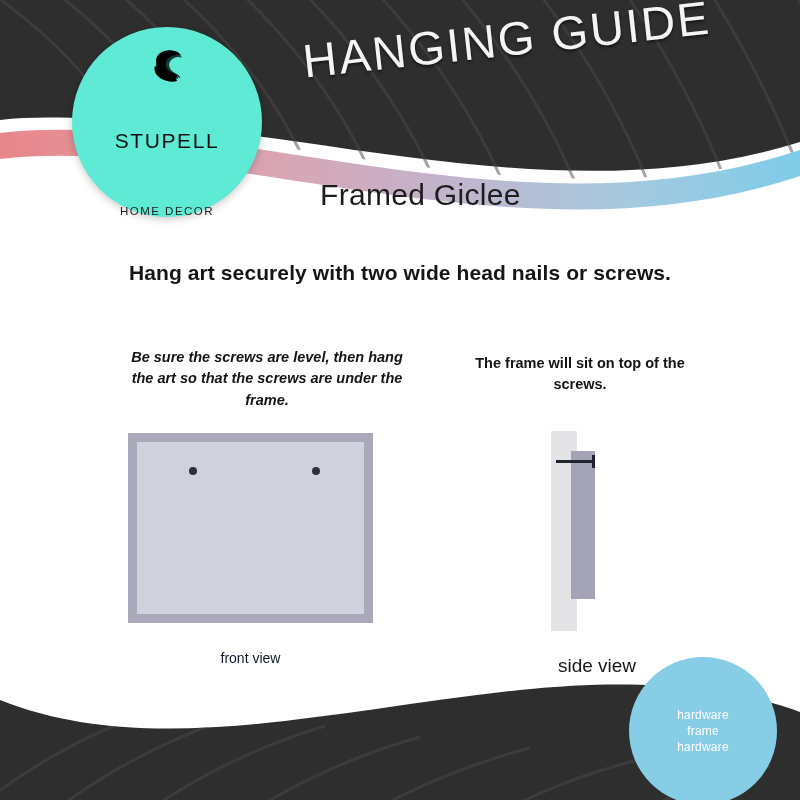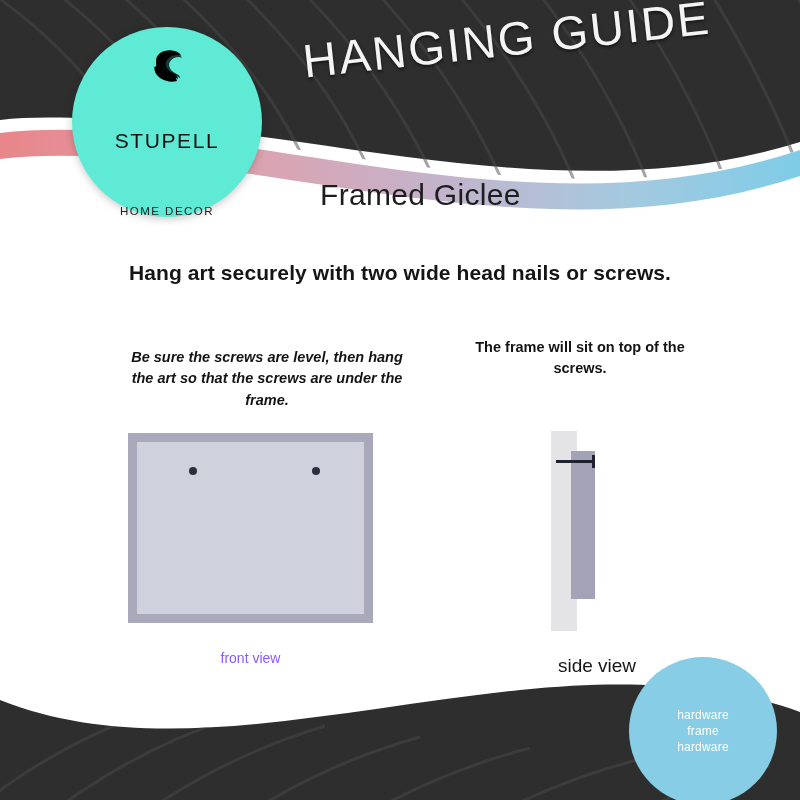--- a/index.html
+++ b/index.html
@@ -32,31 +32,31 @@
   
   #product-type{position:absolute;left:288px;top:178px;z-index:6;
                 font-size:30px;font-weight:400;color:#1d1d1d;letter-spacing:.3px;margin-left:32px;}
   #lead-line{position:absolute;left:0;right:0;top:261px;z-index:6;text-align:center;
              font-size:21px;font-weight:700;color:#151515;letter-spacing:.1px;}
 
   
   .caption{position:absolute;z-index:6;font-size:14.5px;line-height:1.48;
            font-weight:600;color:#141414;text-align:center;}
   #caption-front{left:122px;top:347px;width:290px;font-style:italic;}
-  #caption-side{left:455px;top:337px;width:250px;}
+  #caption-side{left:455px;top:353px;width:250px;}
 
   
   #front-view{position:absolute;left:128px;top:433px;width:245px;height:190px;z-index:5;
               background:#a9a9bb;padding:9px;box-sizing:border-box;}
   #front-mat{width:100%;height:100%;background:#cfd1dd;position:relative;}
   .screw-dot{position:absolute;width:8px;height:8px;border-radius:50%;background:#2b2f3e;top:25px;}
   #screw-left{left:52px;}
   #screw-right{left:175px;}
   #front-label{position:absolute;left:128px;top:650px;width:245px;text-align:center;
-               font-size:14px;color:#8b5cf6;z-index:6;}
+               font-size:14px;color:#0f172a;z-index:6;}
 
   
   #side-view{position:absolute;left:551px;top:431px;width:96px;height:200px;z-index:5;}
   #side-wall{position:absolute;left:0;top:0;width:26px;height:200px;background:#e4e4e6;}
   #side-frame{position:absolute;left:20px;top:20px;width:24px;height:148px;background:#a3a2b6;}
   #nail-shaft{position:absolute;left:5px;top:29px;width:39px;height:2.6px;background:#1f2330;}
   #nail-head{position:absolute;left:41px;top:24px;width:3px;height:13px;background:#1f2330;}
   #side-label{position:absolute;left:497px;top:655px;width:200px;text-align:center;
               font-size:19px;color:#161616;z-index:6;}
 

